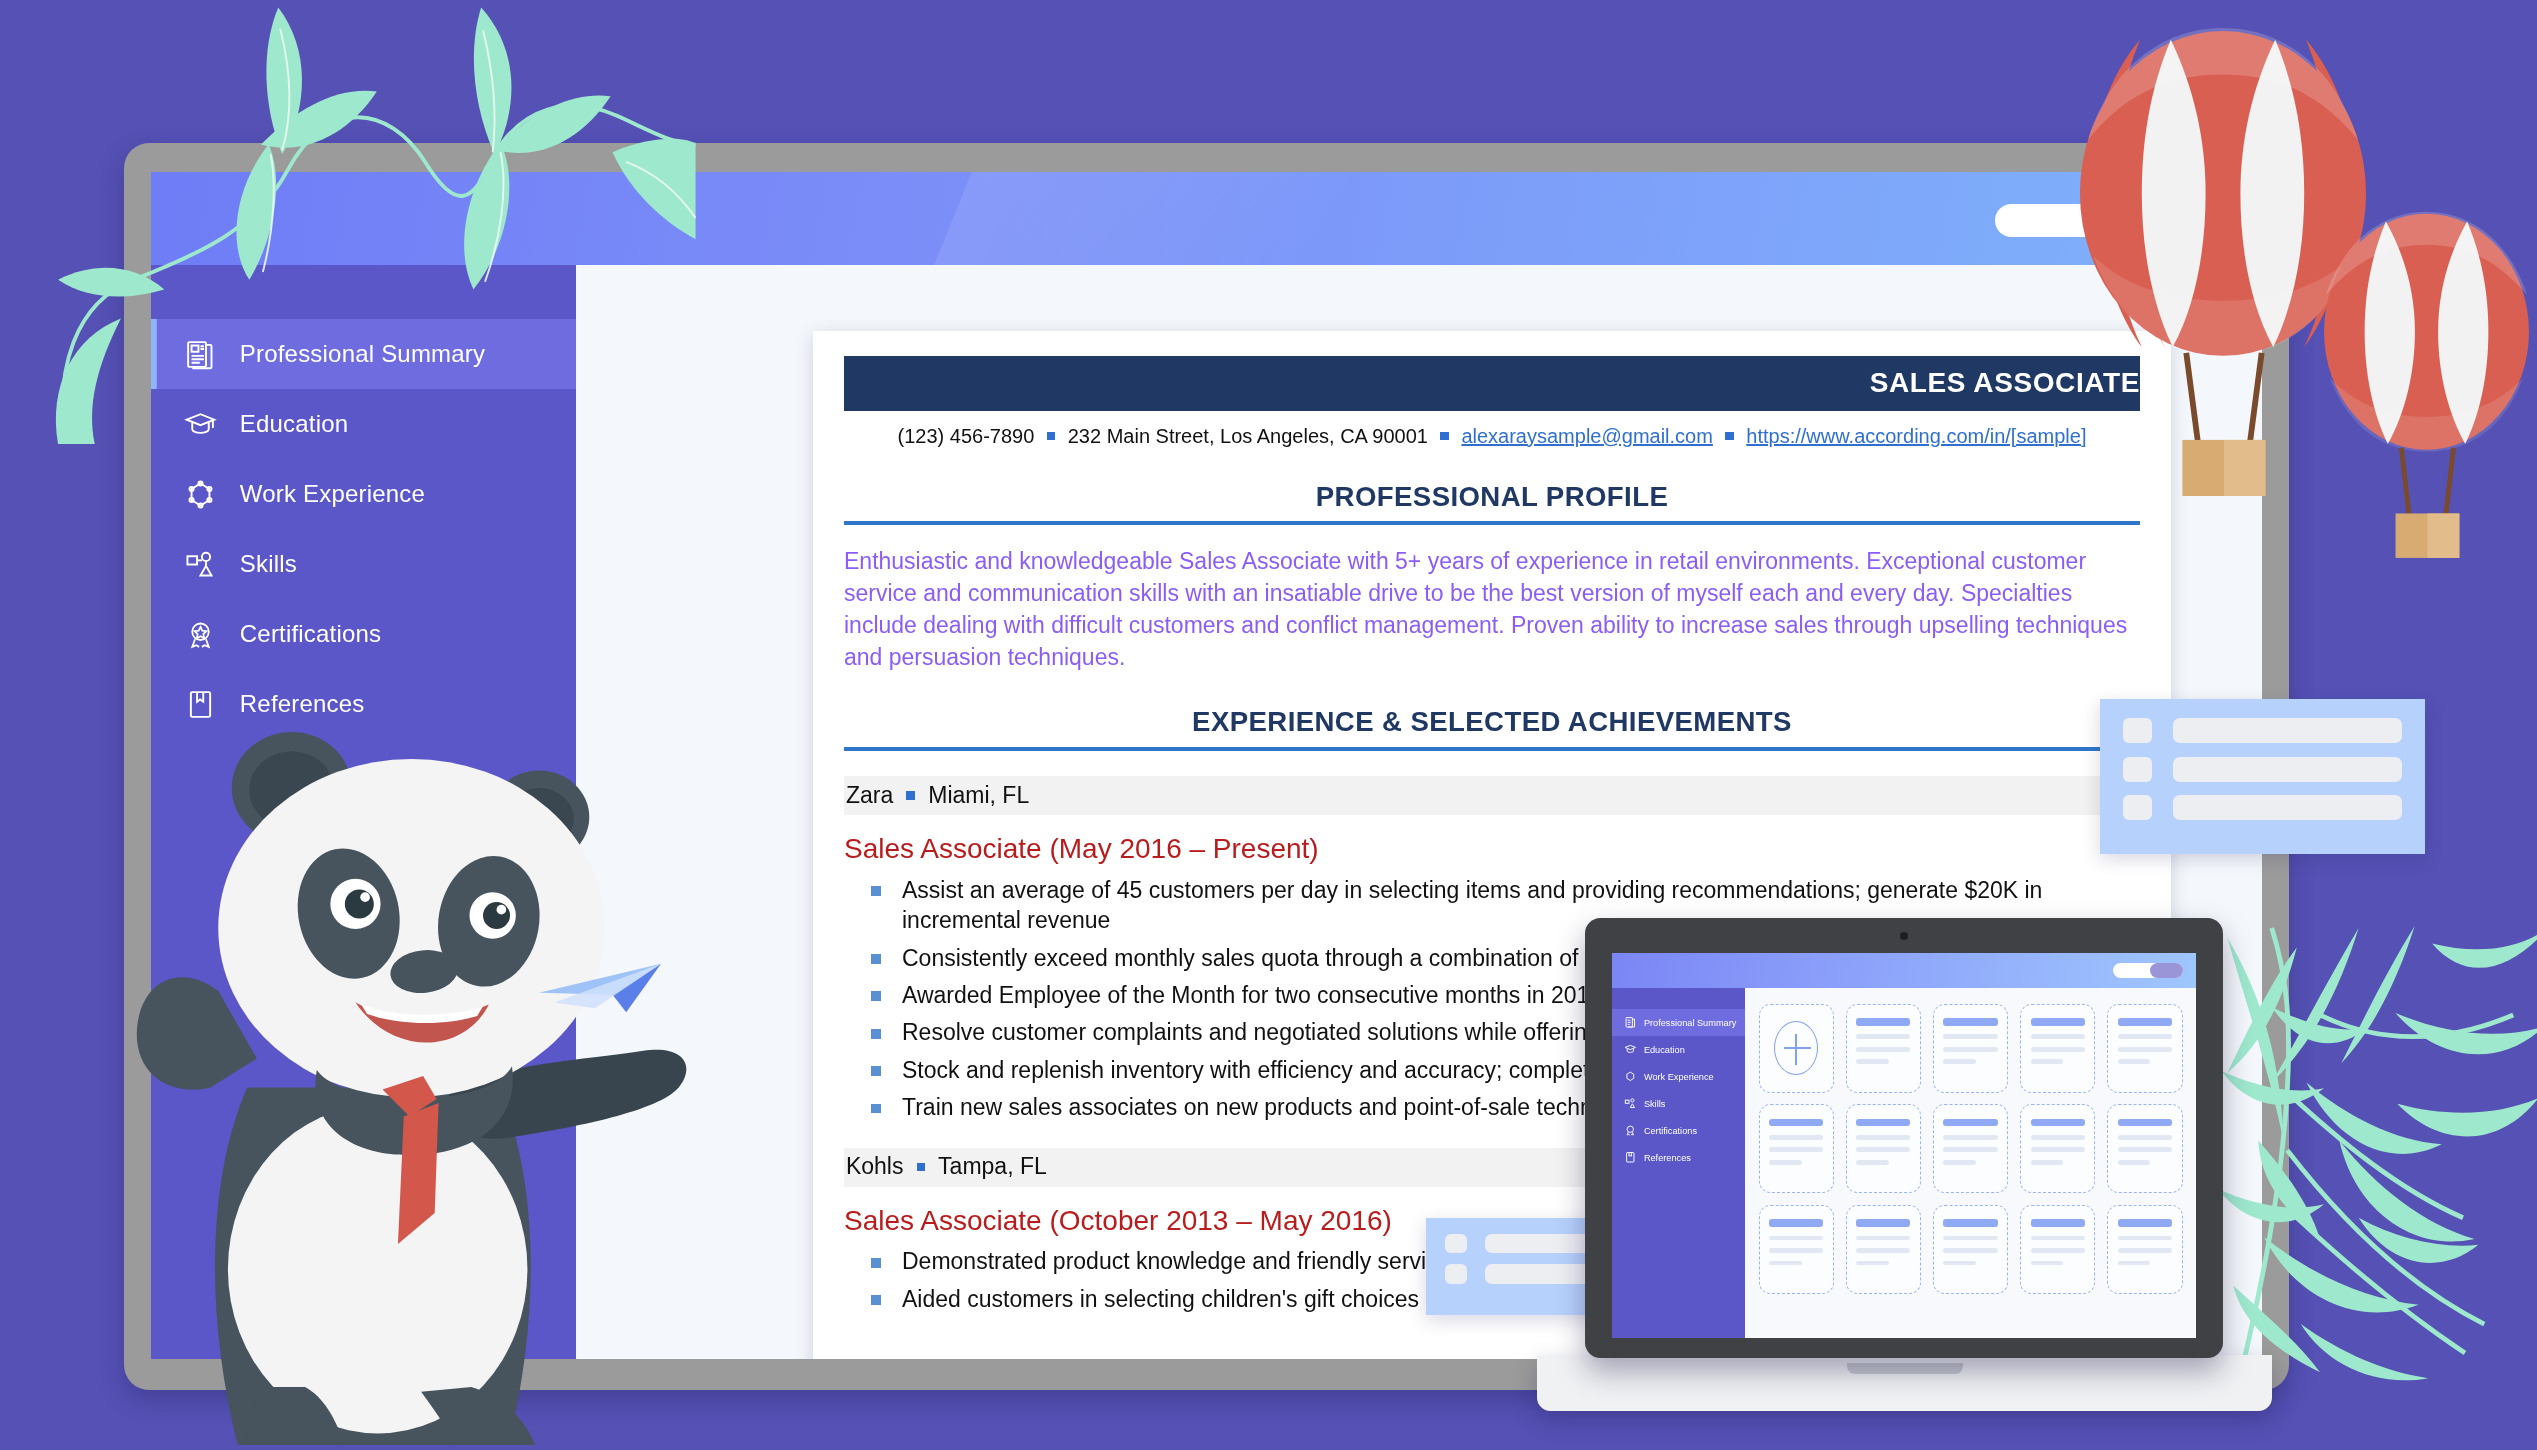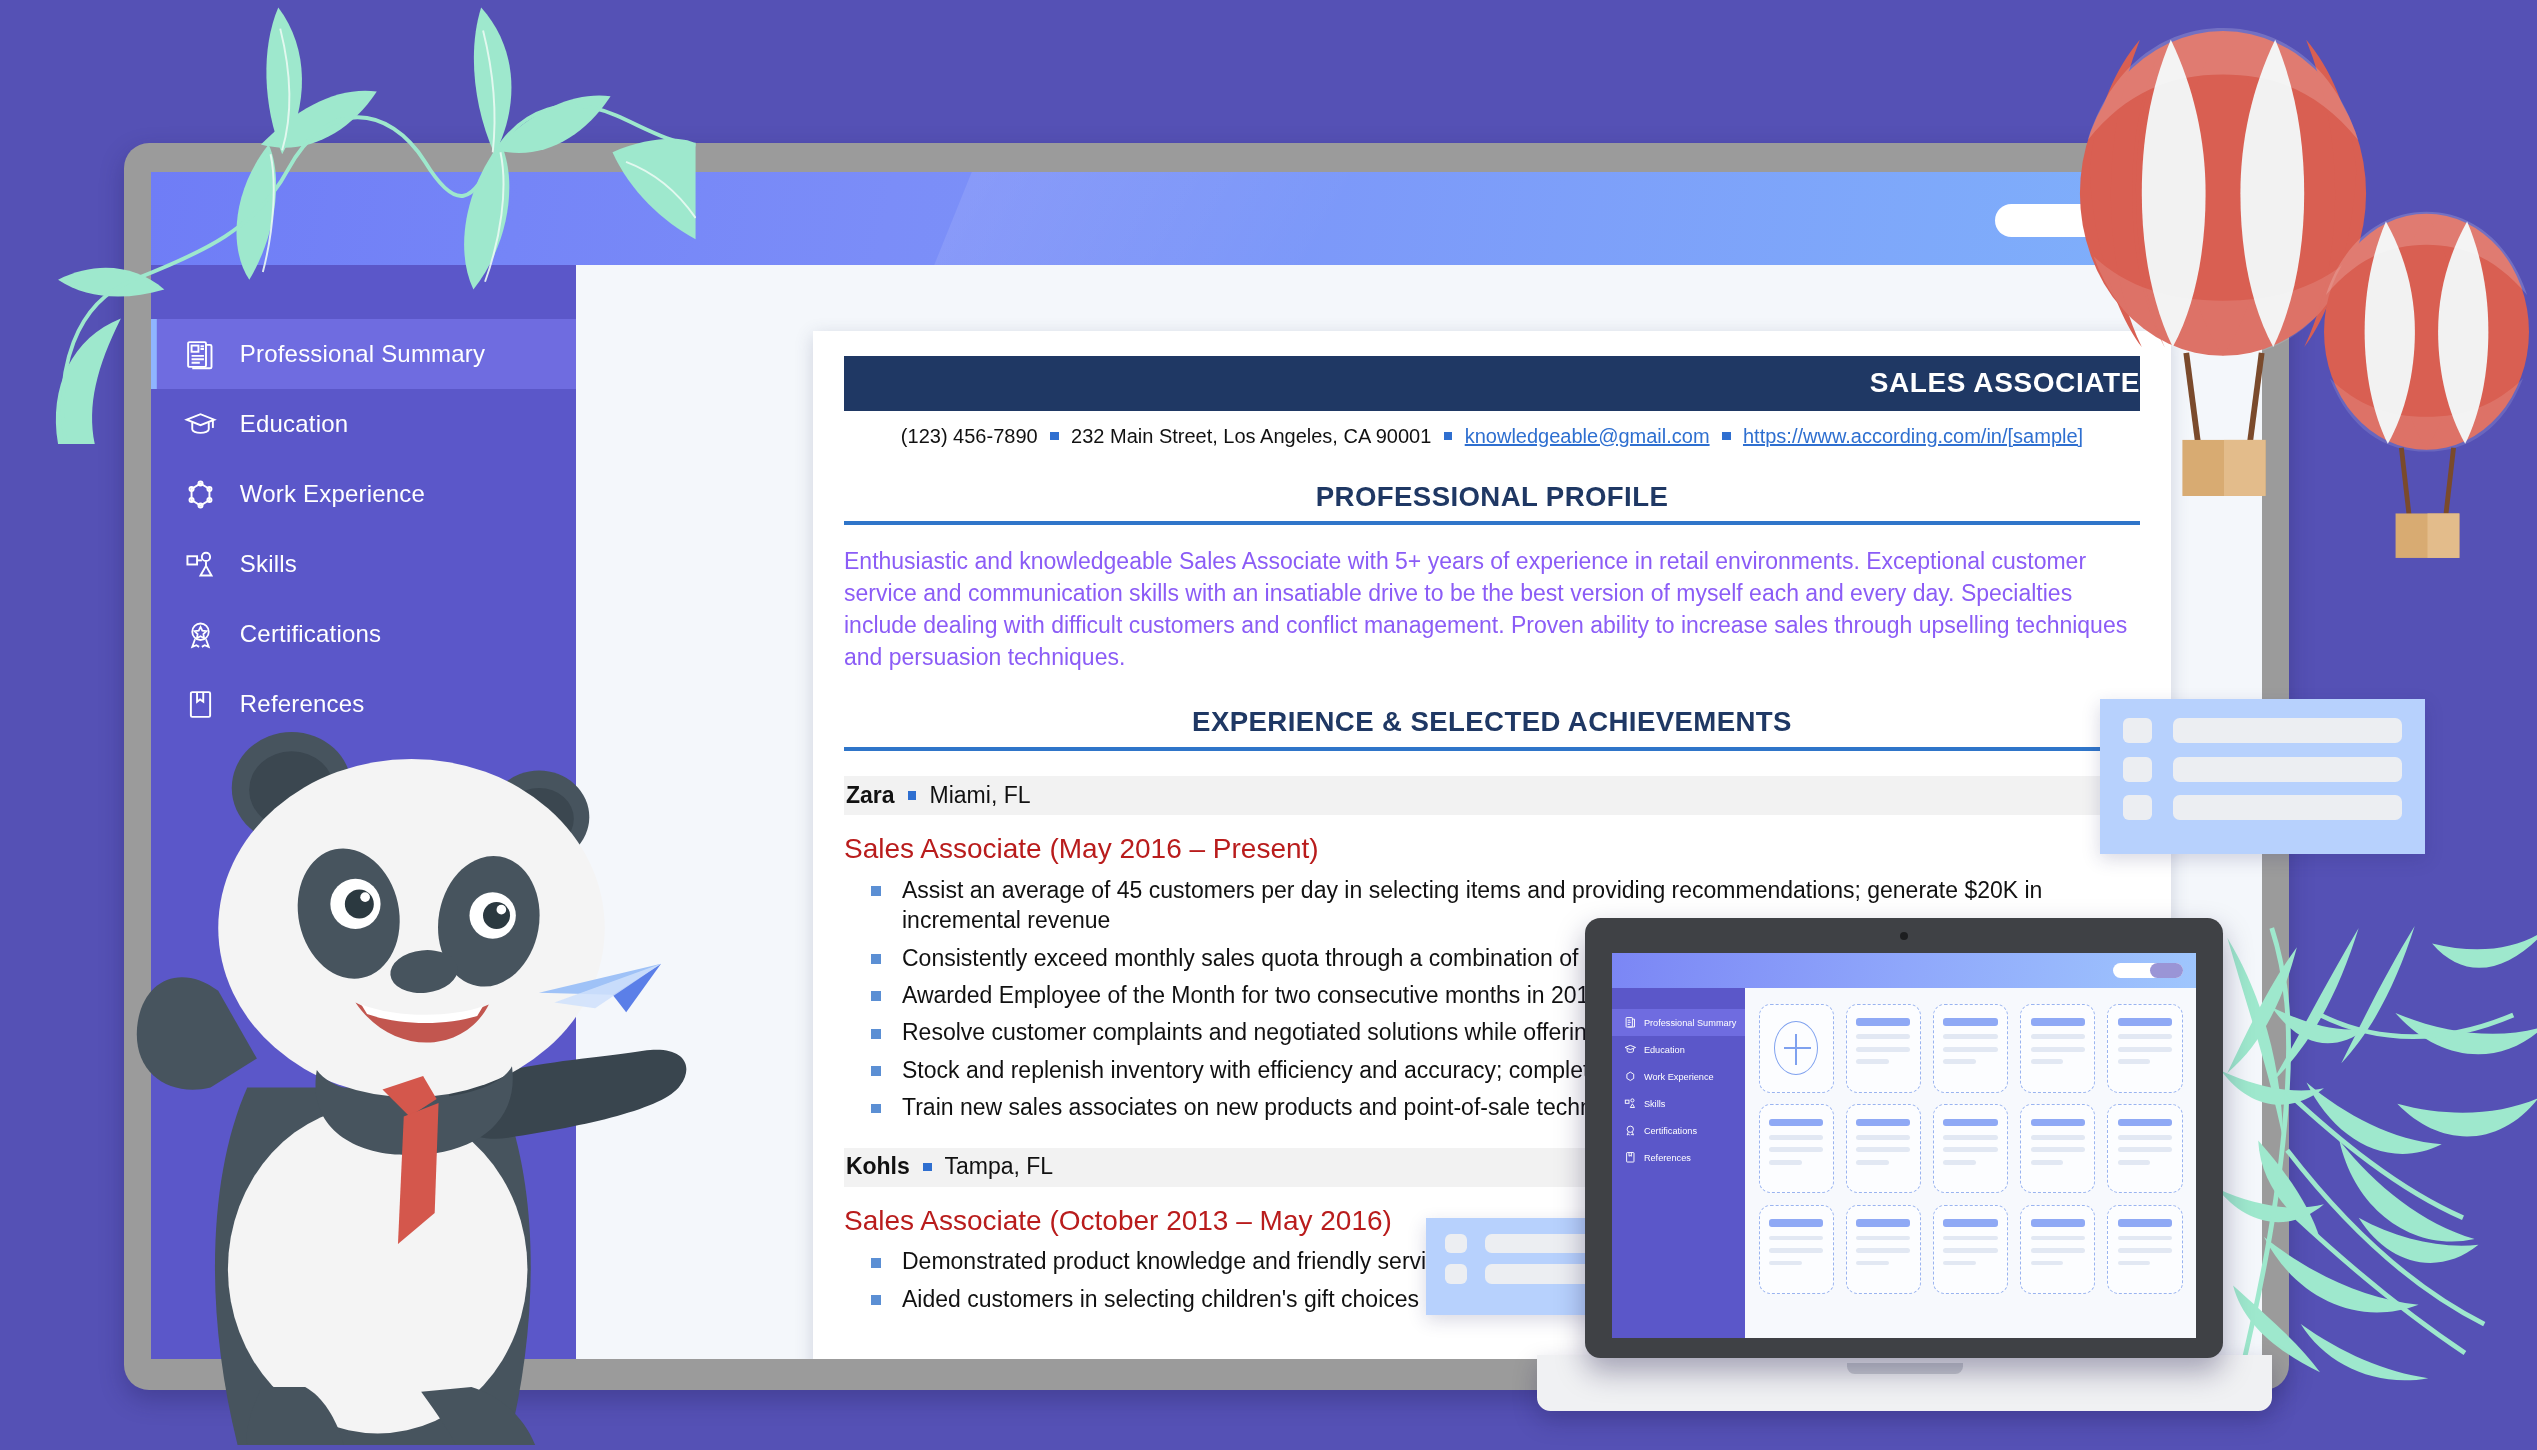--- a/index.html
+++ b/index.html
@@ -128,21 +128,21 @@
   .r-para {
     font-size: 23px; color: #8b5cf6; line-height: 1.40; margin-top: 19.3px;
   }
   .job-head {
     background: #f2f2f2;
     font-size: 23px;
     color: #111;
     padding: 5.8px 5.8px 6.8px 1.9px;
     margin-top: 25px;
   }
-  .job-head b { font-weight: 700; }
+  .job-head b { font-weight: 400; }
   .job-title { font-size: 28px; font-weight: 400; color: #b91c1c; margin-top: 17.4px; }
   ul.b { list-style: none; margin-top: 9.7px; }
   ul.b li {
     position: relative; padding-left: 58px;
     font-size: 23px; color: #111; line-height: 1.33; margin-top: 6.8px;
   }
   ul.b li::before {
     content: ""; position: absolute; left: 27px; top: 11.6px;
     width: 9.7px; height: 9.7px; background: #5b8fd4;
   }
@@ -315,21 +315,21 @@
         <div class="paper">
 
 
           <div class="r-titlebar">SALES ASSOCIATE</div>
 
           <div class="r-contact">
             <span>(123) 456-7890</span>
             <span class="sqb"></span>
             <span>232 Main Street, Los Angeles, CA 90001</span>
             <span class="sqb"></span>
-            <a href="#">knowledgeable@gmail.com</a>
+            <a href="#">alexaraysample@gmail.com</a>
             <span class="sqb"></span>
             <a href="#">https://www.according.com/in/[sample]</a>
           </div>
 
           <div class="r-h2">PROFESSIONAL PROFILE</div>
           <div class="r-rule"></div>
           <div class="r-para">Enthusiastic and knowledgeable Sales Associate with 5+ years of experience in retail environments. Exceptional customer service and communication skills with an insatiable drive to be the best version of myself each and every day. Specialties include dealing with difficult customers and conflict management. Proven ability to increase sales through upselling techniques and persuasion techniques.</div>
 
           <div class="r-h2">EXPERIENCE &amp; SELECTED ACHIEVEMENTS</div>
           <div class="r-rule"></div>

